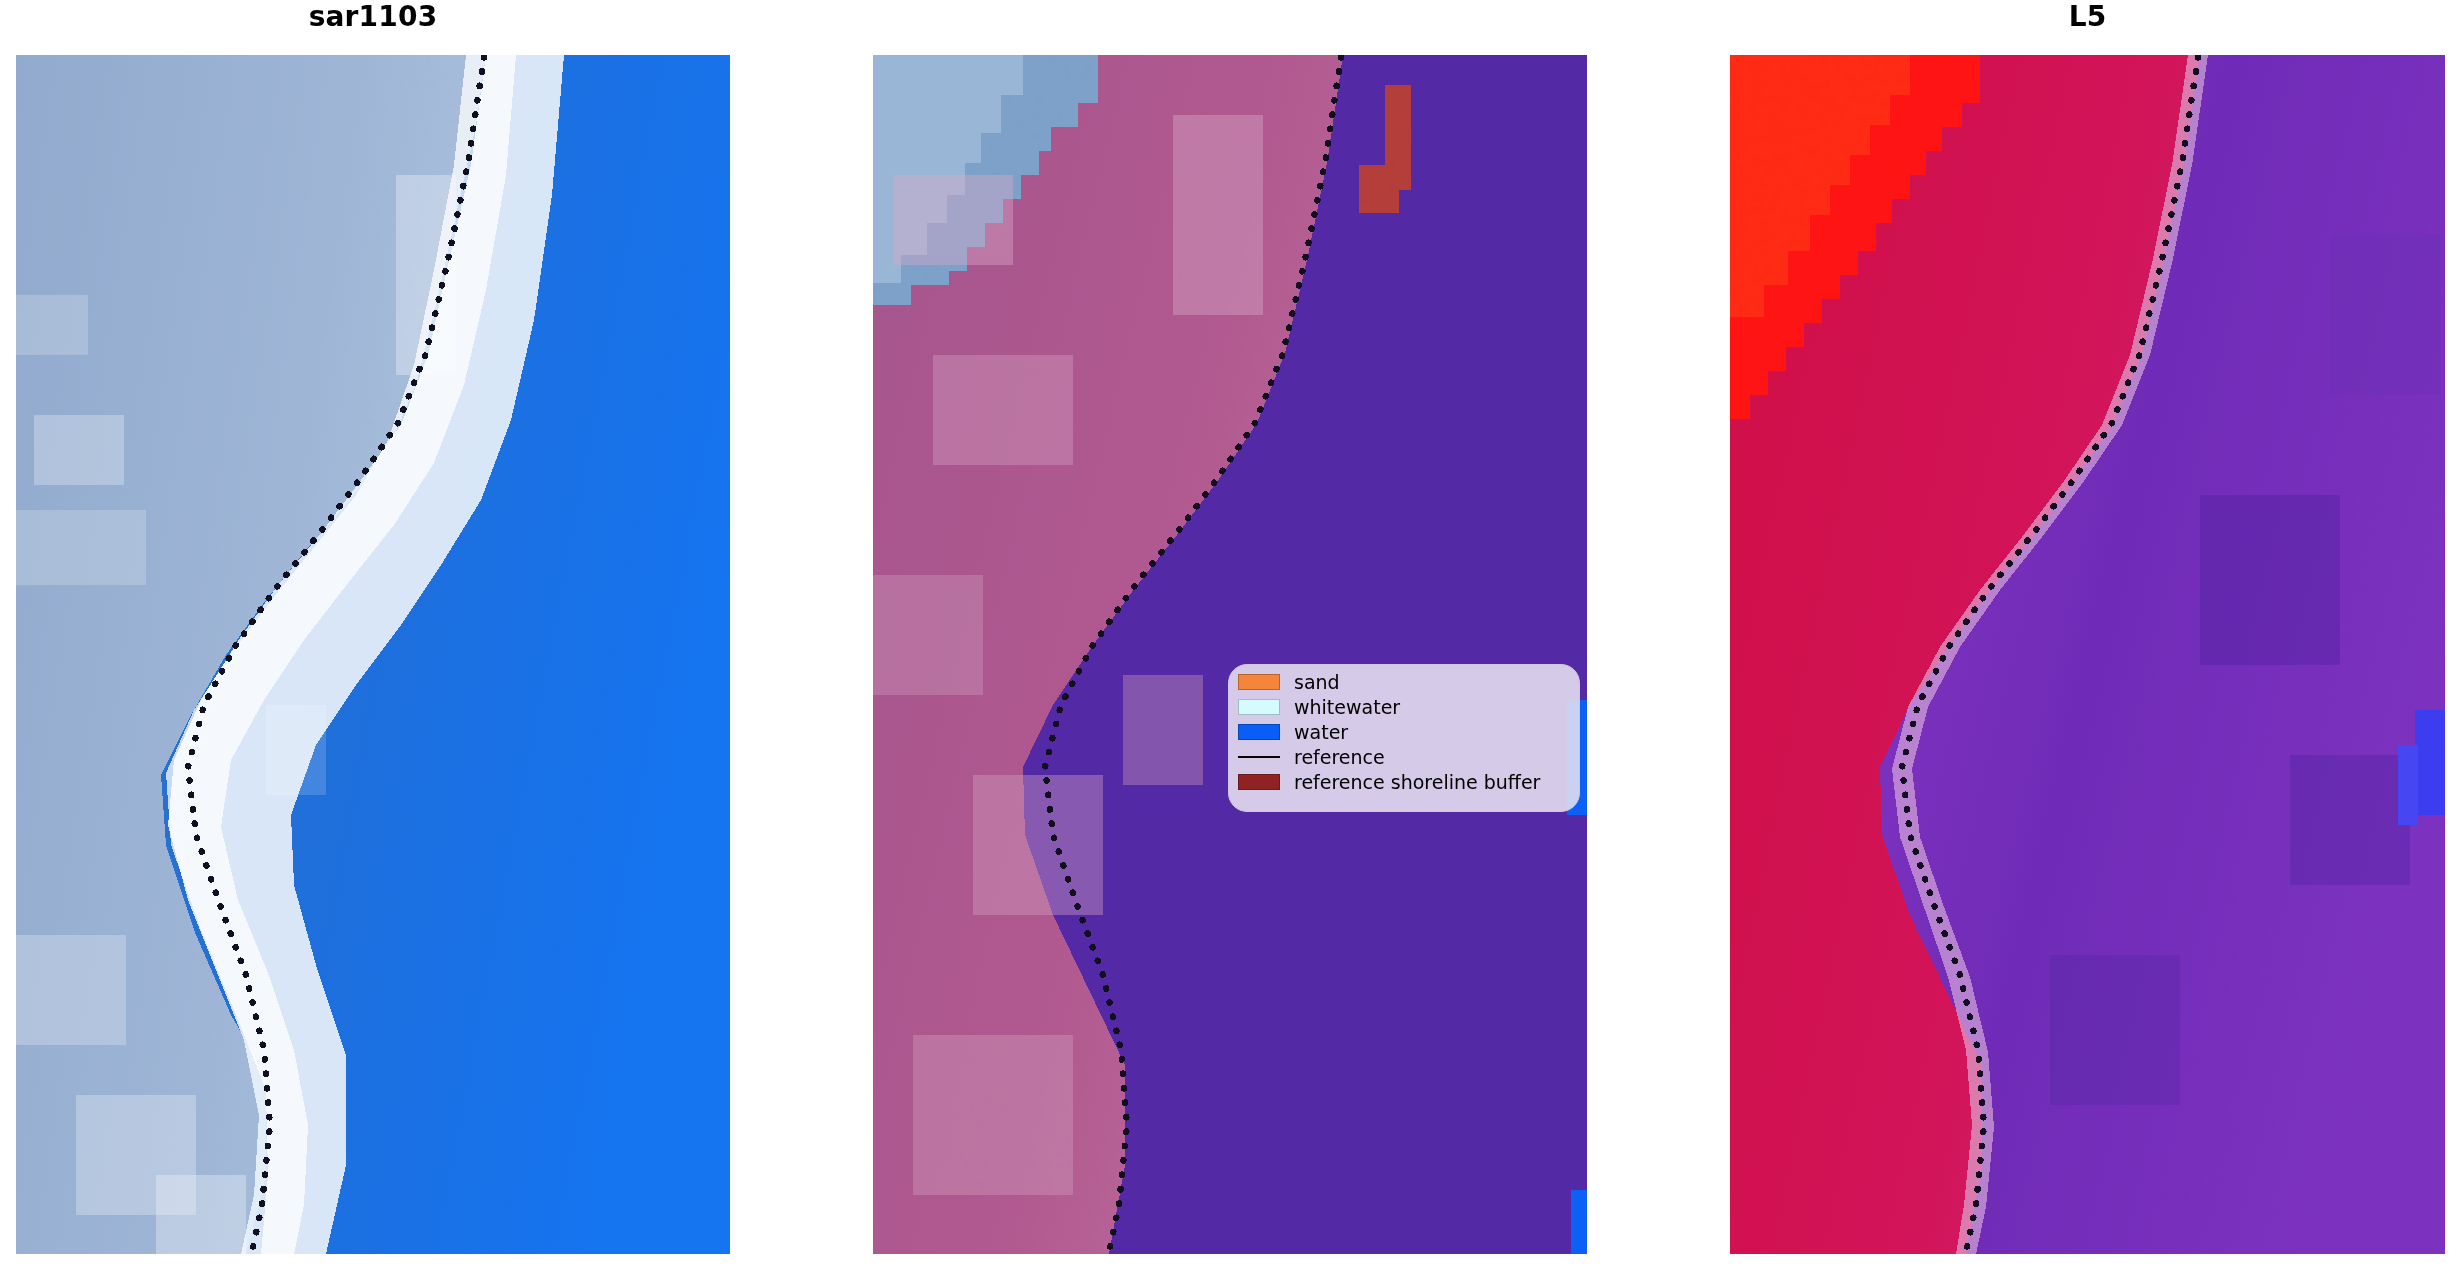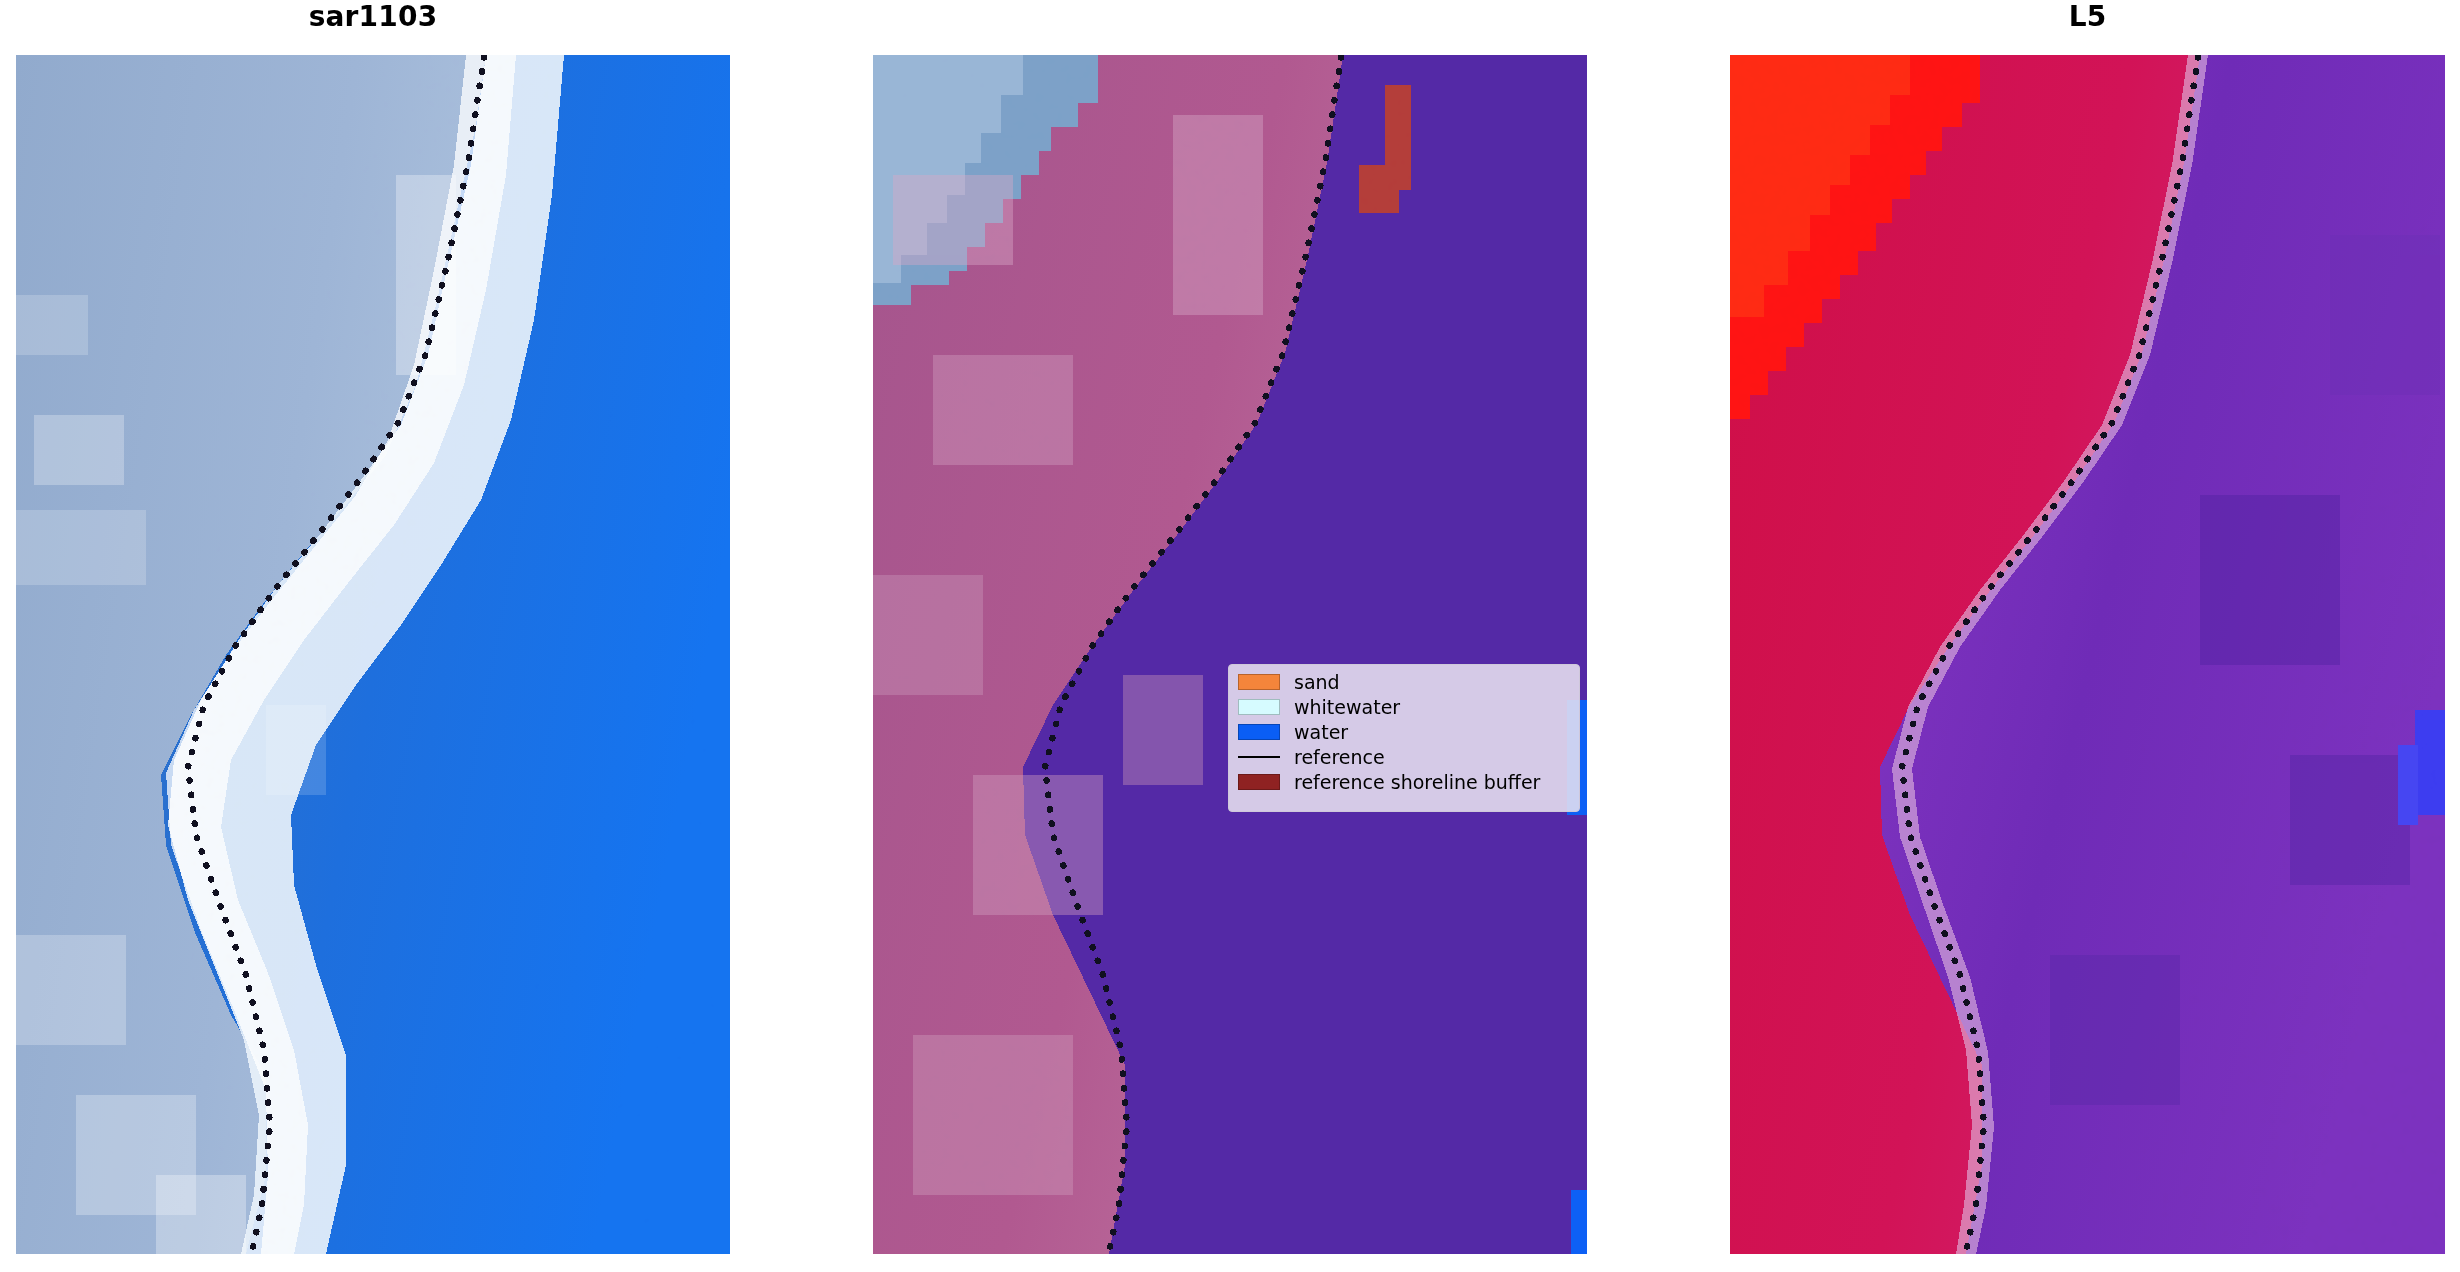--- a/index.html
+++ b/index.html
@@ -225,21 +225,21 @@
 
           <rect x="0" y="0" width="715" height="1199" fill="#ffffff" opacity="0.01" filter="url(#px3)"></rect>
 
           <path d="M468,2 L452,108 L432,205 L410,298 L382,368 L344,424 L302,480 L260,533 L220,590
                    L188,650 L172,712 L180,780 L204,850 L230,920 L248,995 L254,1070 L246,1150 L236,1197" fill="none" stroke="#101020" stroke-width="6.4" stroke-linecap="round" stroke-dasharray="0.5 14"></path>
         </svg>
       </div>
     </div>
   </div>
 
-  <div class="legend" id="legend-box" style="left: 1228px; top: 664px; width: 352px; height: 148px;">
+  <div class="legend" id="legend-box" style="left: 1228px; top: 664px; width: 352px; height: 148px; border-radius: 19px;">
     <div class="legend-row">
       <span class="swatch" id="sw-0" style="background: rgb(244, 133, 59);"></span>
       <span class="legend-label">sand</span>
     </div>
     <div class="legend-row">
       <span class="swatch" id="sw-1" style="background: rgb(214, 251, 255);"></span>
       <span class="legend-label">whitewater</span>
     </div>
     <div class="legend-row">
       <span class="swatch" id="sw-2" style="background: rgb(10, 94, 245);"></span>

